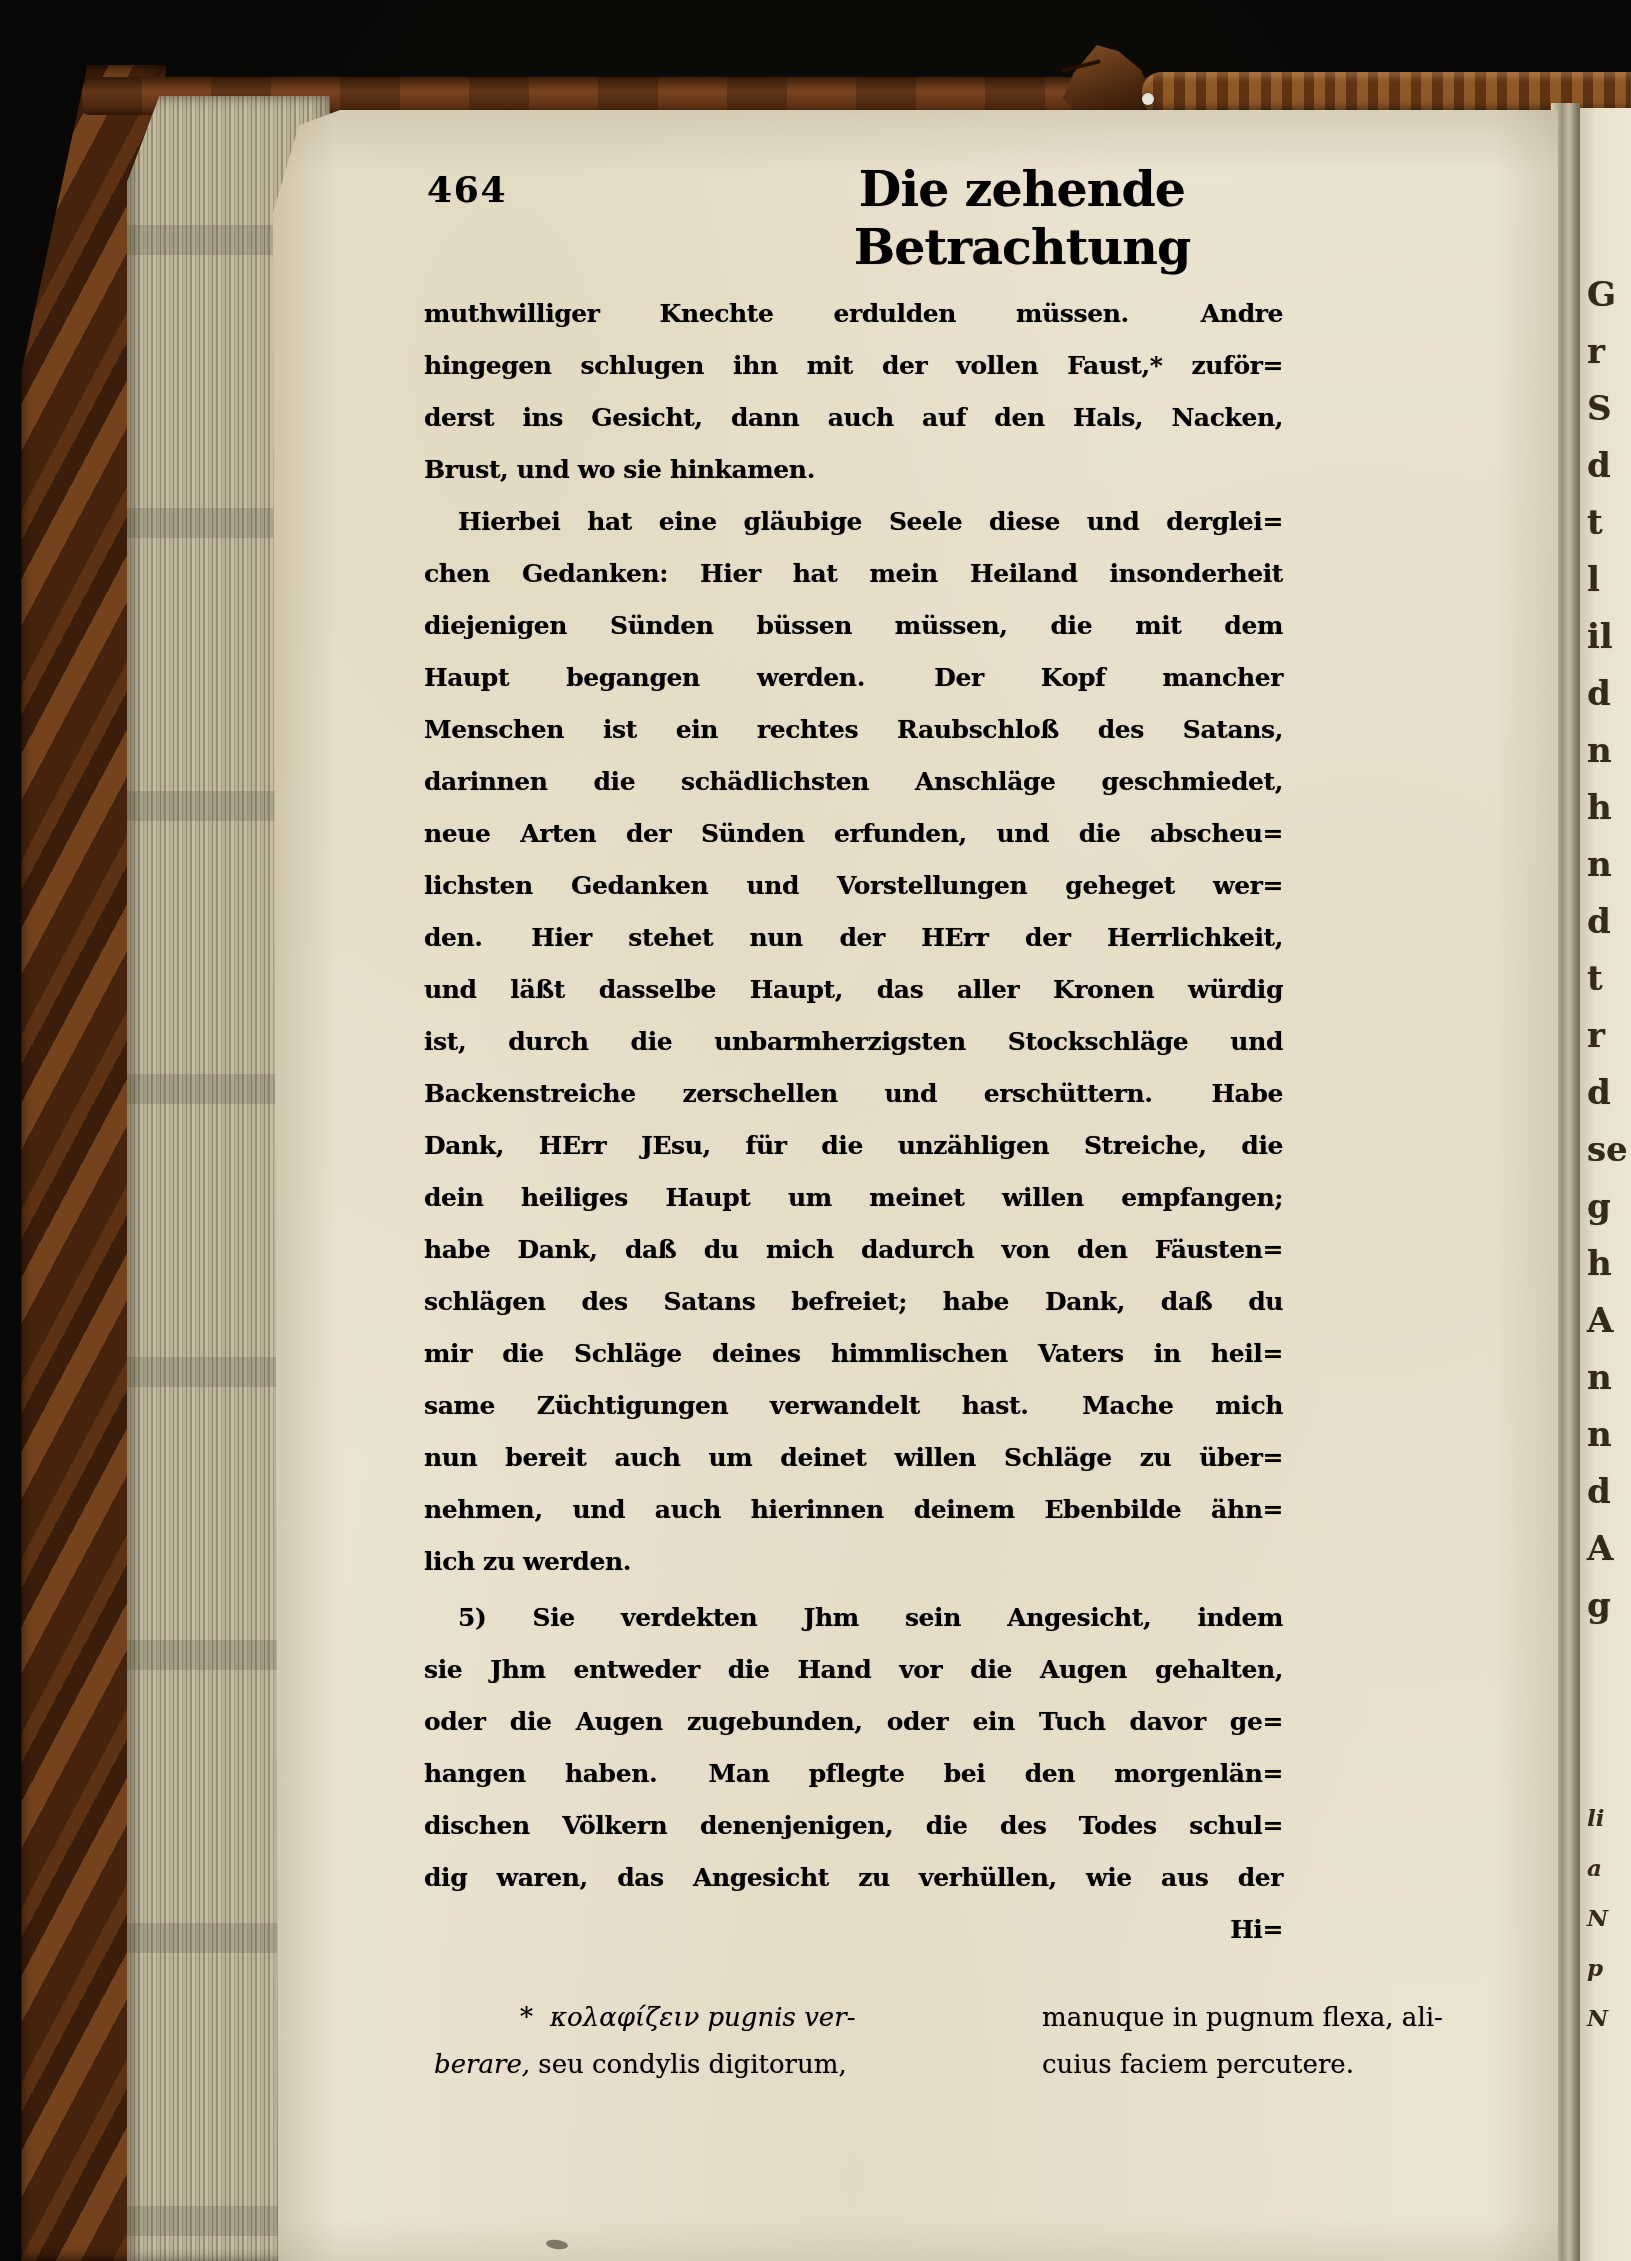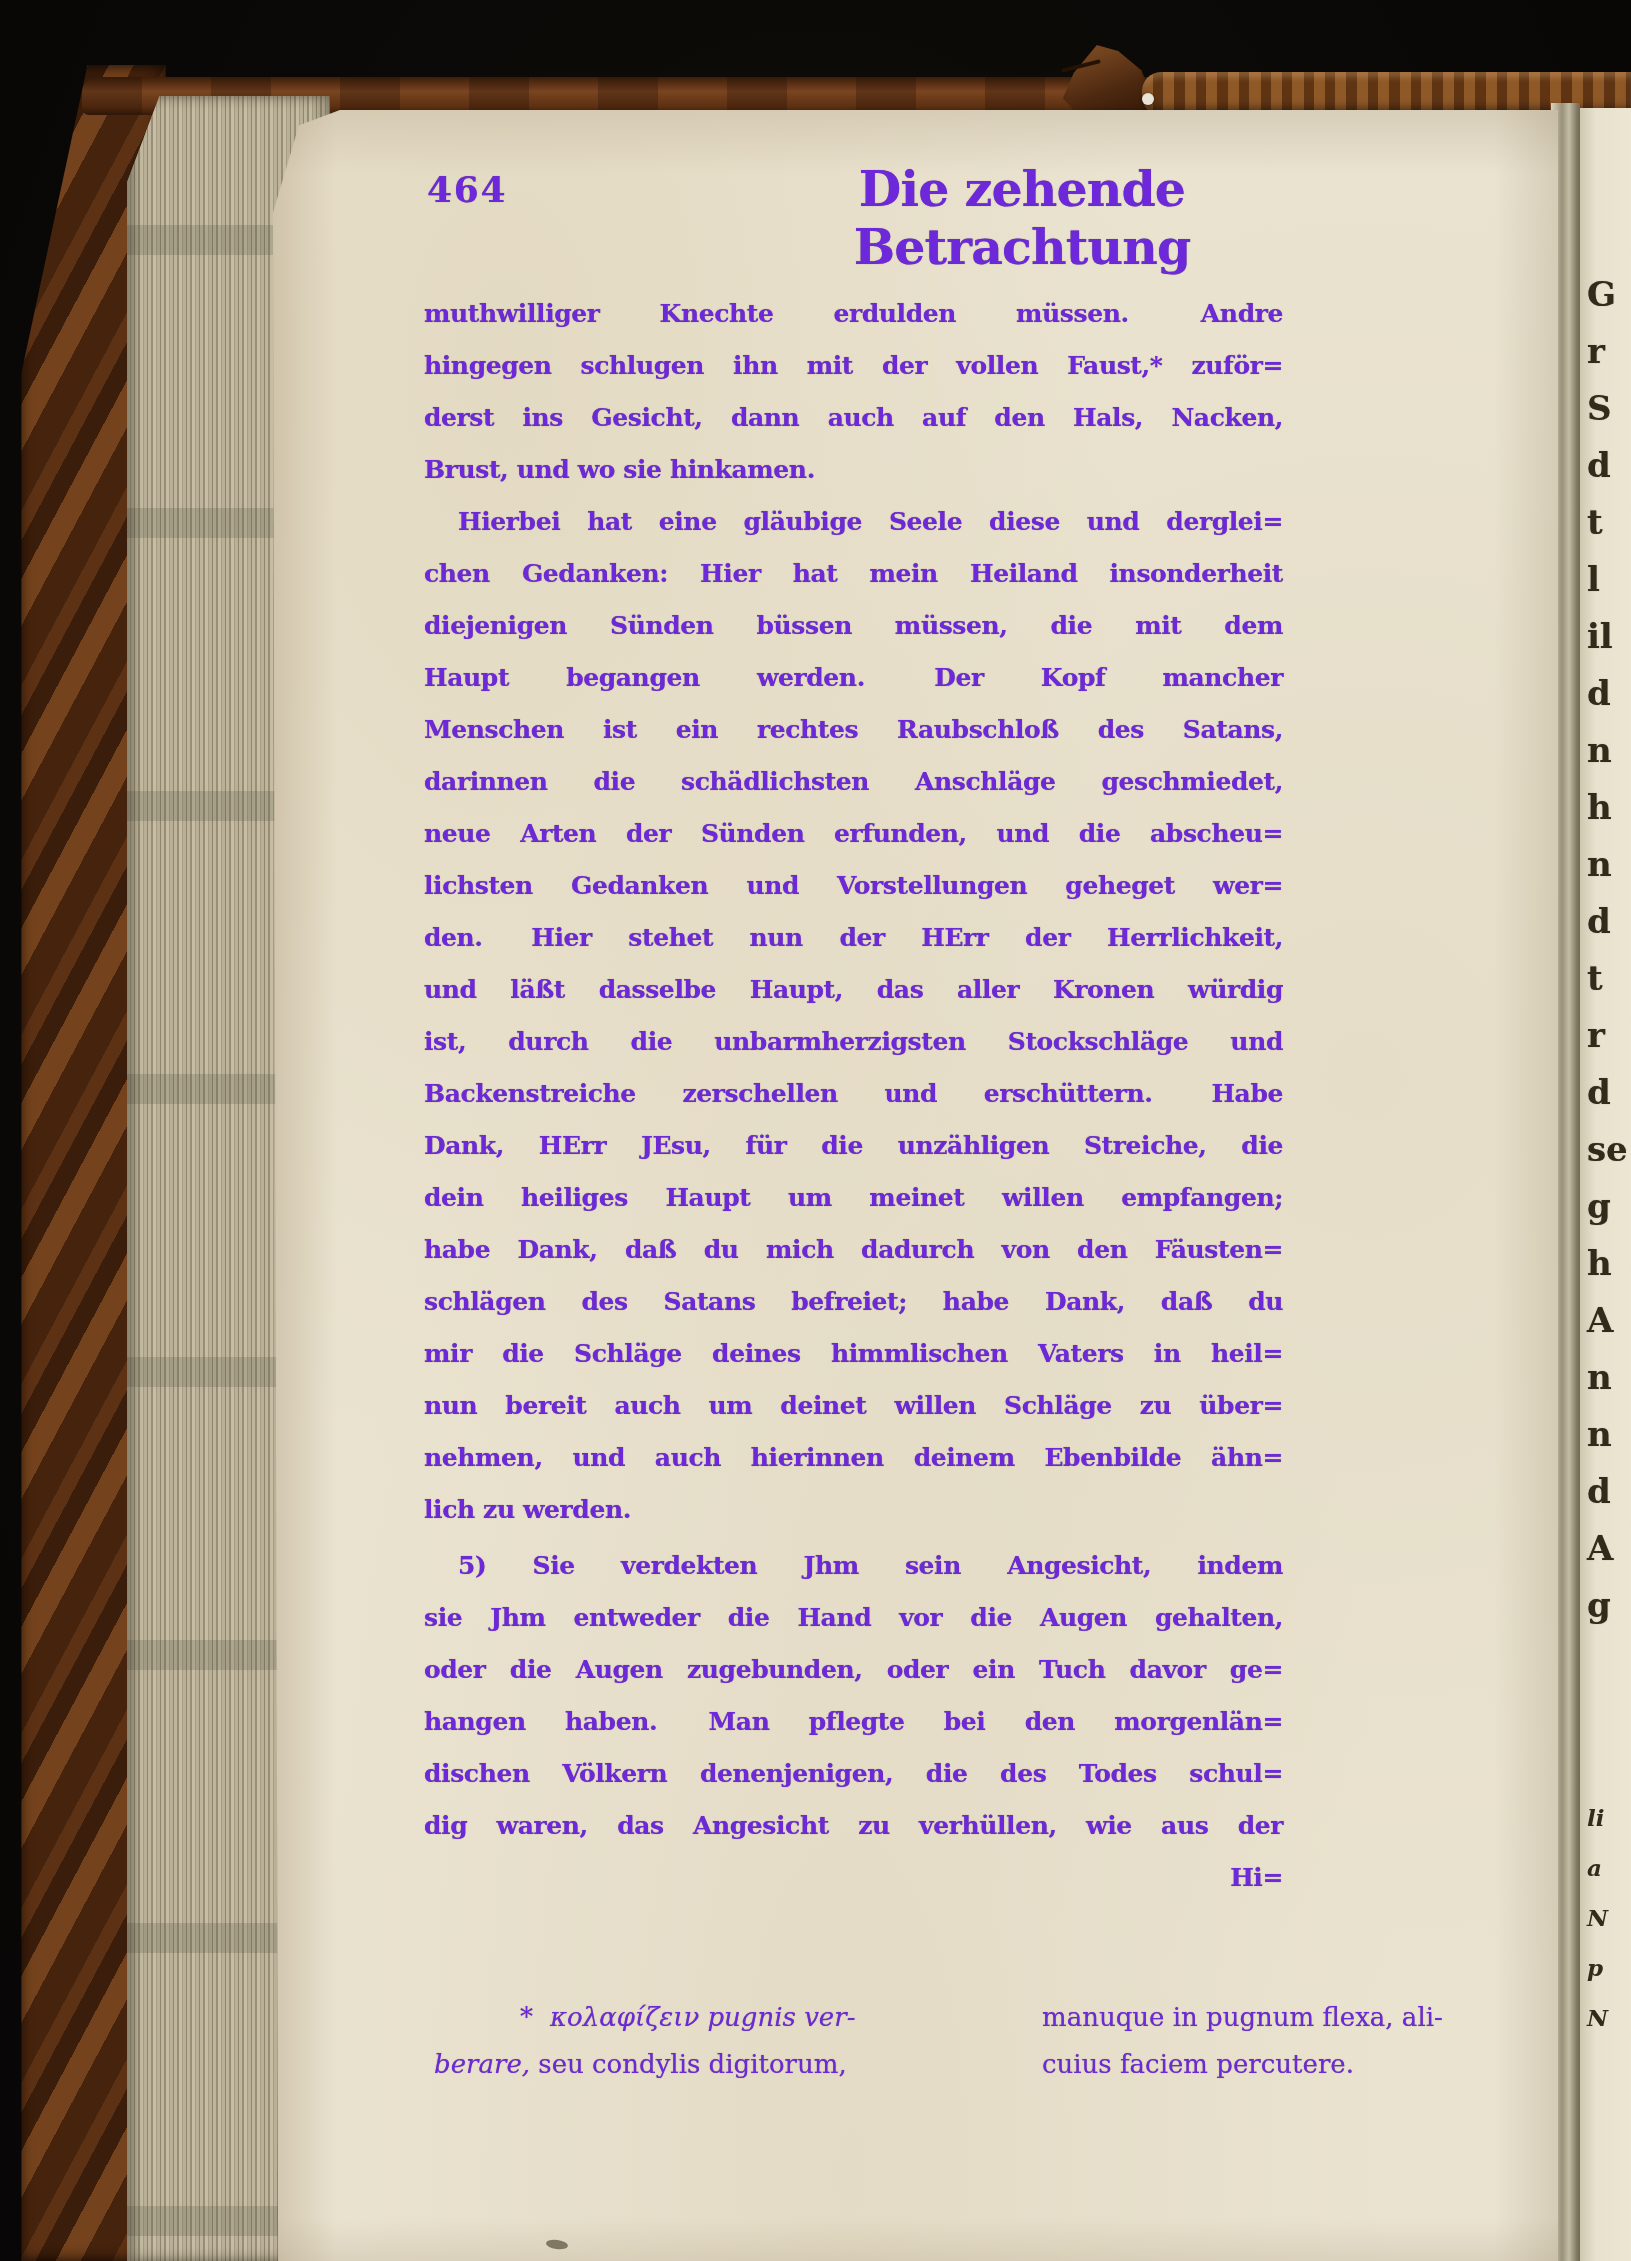--- a/index.html
+++ b/index.html
@@ -76,21 +76,21 @@
   .page-next-sliver{
     position:absolute;left:1580px;top:108px;width:52px;height:2153px;
     background:linear-gradient(90deg,#cfc8b2 0%,#e7e1cd 30%,#ece6d3 100%);
     overflow:hidden;
   }
   .bottom-speck{
     position:absolute;left:546px;top:2240px;width:22px;height:8.6px;border-radius:50%;
     background:#57503d;opacity:.7;transform:rotate(8deg);
   }
   
-  .ink{color:#6d28d9;text-shadow:0 0 0.9px rgba(46,37,24,.55);}
+  .ink{color:#000000;text-shadow:0 0 0.9px rgba(46,37,24,.55);}
   .page-number{
     position:absolute;left:427px;top:168px;font-size:36px;font-weight:700;letter-spacing:1.7px;
   }
   .running-header{
     position:absolute;left:756px;top:160px;width:532px;text-align:center;
     font-size:49px;font-weight:700;letter-spacing:-0.9px;
   }
   .textblock{
     position:absolute;left:424px;top:288px;width:859px;
     font-size:25px;font-weight:700;letter-spacing:-0.4px;line-height:52px;
@@ -187,20 +187,21 @@
   <div class="tl">lichsten Gedanken und Vorstellungen geheget wer=</div>
   <div class="tl">den.  Hier stehet nun der HErr der Herrlichkeit,</div>
   <div class="tl">und läßt dasselbe Haupt, das aller Kronen würdig</div>
   <div class="tl">ist, durch die unbarmherzigsten Stockschläge und</div>
   <div class="tl">Backenstreiche zerschellen und erschüttern.  Habe</div>
   <div class="tl">Dank, HErr JEsu, für die unzähligen Streiche, die</div>
   <div class="tl">dein heiliges Haupt um meinet willen empfangen;</div>
   <div class="tl">habe Dank, daß du mich dadurch von den Fäusten=</div>
   <div class="tl">schlägen des Satans befreiet; habe Dank, daß du</div>
   <div class="tl">mir die Schläge deines himmlischen Vaters in heil=</div>
+  <div class="tl">same Züchtigungen verwandelt hast.  Mache mich</div>
   <div class="tl">nun bereit auch um deinet willen Schläge zu über=</div>
   <div class="tl">nehmen, und auch hierinnen deinem Ebenbilde ähn=</div>
   <div class="tl left">lich zu werden.</div>
   <div class="tl indent mt">5) Sie verdekten Jhm sein Angesicht, indem</div>
   <div class="tl">sie Jhm entweder die Hand vor die Augen gehalten,</div>
   <div class="tl">oder die Augen zugebunden, oder ein Tuch davor ge=</div>
   <div class="tl">hangen haben.  Man pflegte bei den morgenlän=</div>
   <div class="tl">dischen Völkern denenjenigen, die des Todes schul=</div>
   <div class="tl">dig waren, das Angesicht zu verhüllen, wie aus der</div>
   <div class="tl right">Hi=</div>

